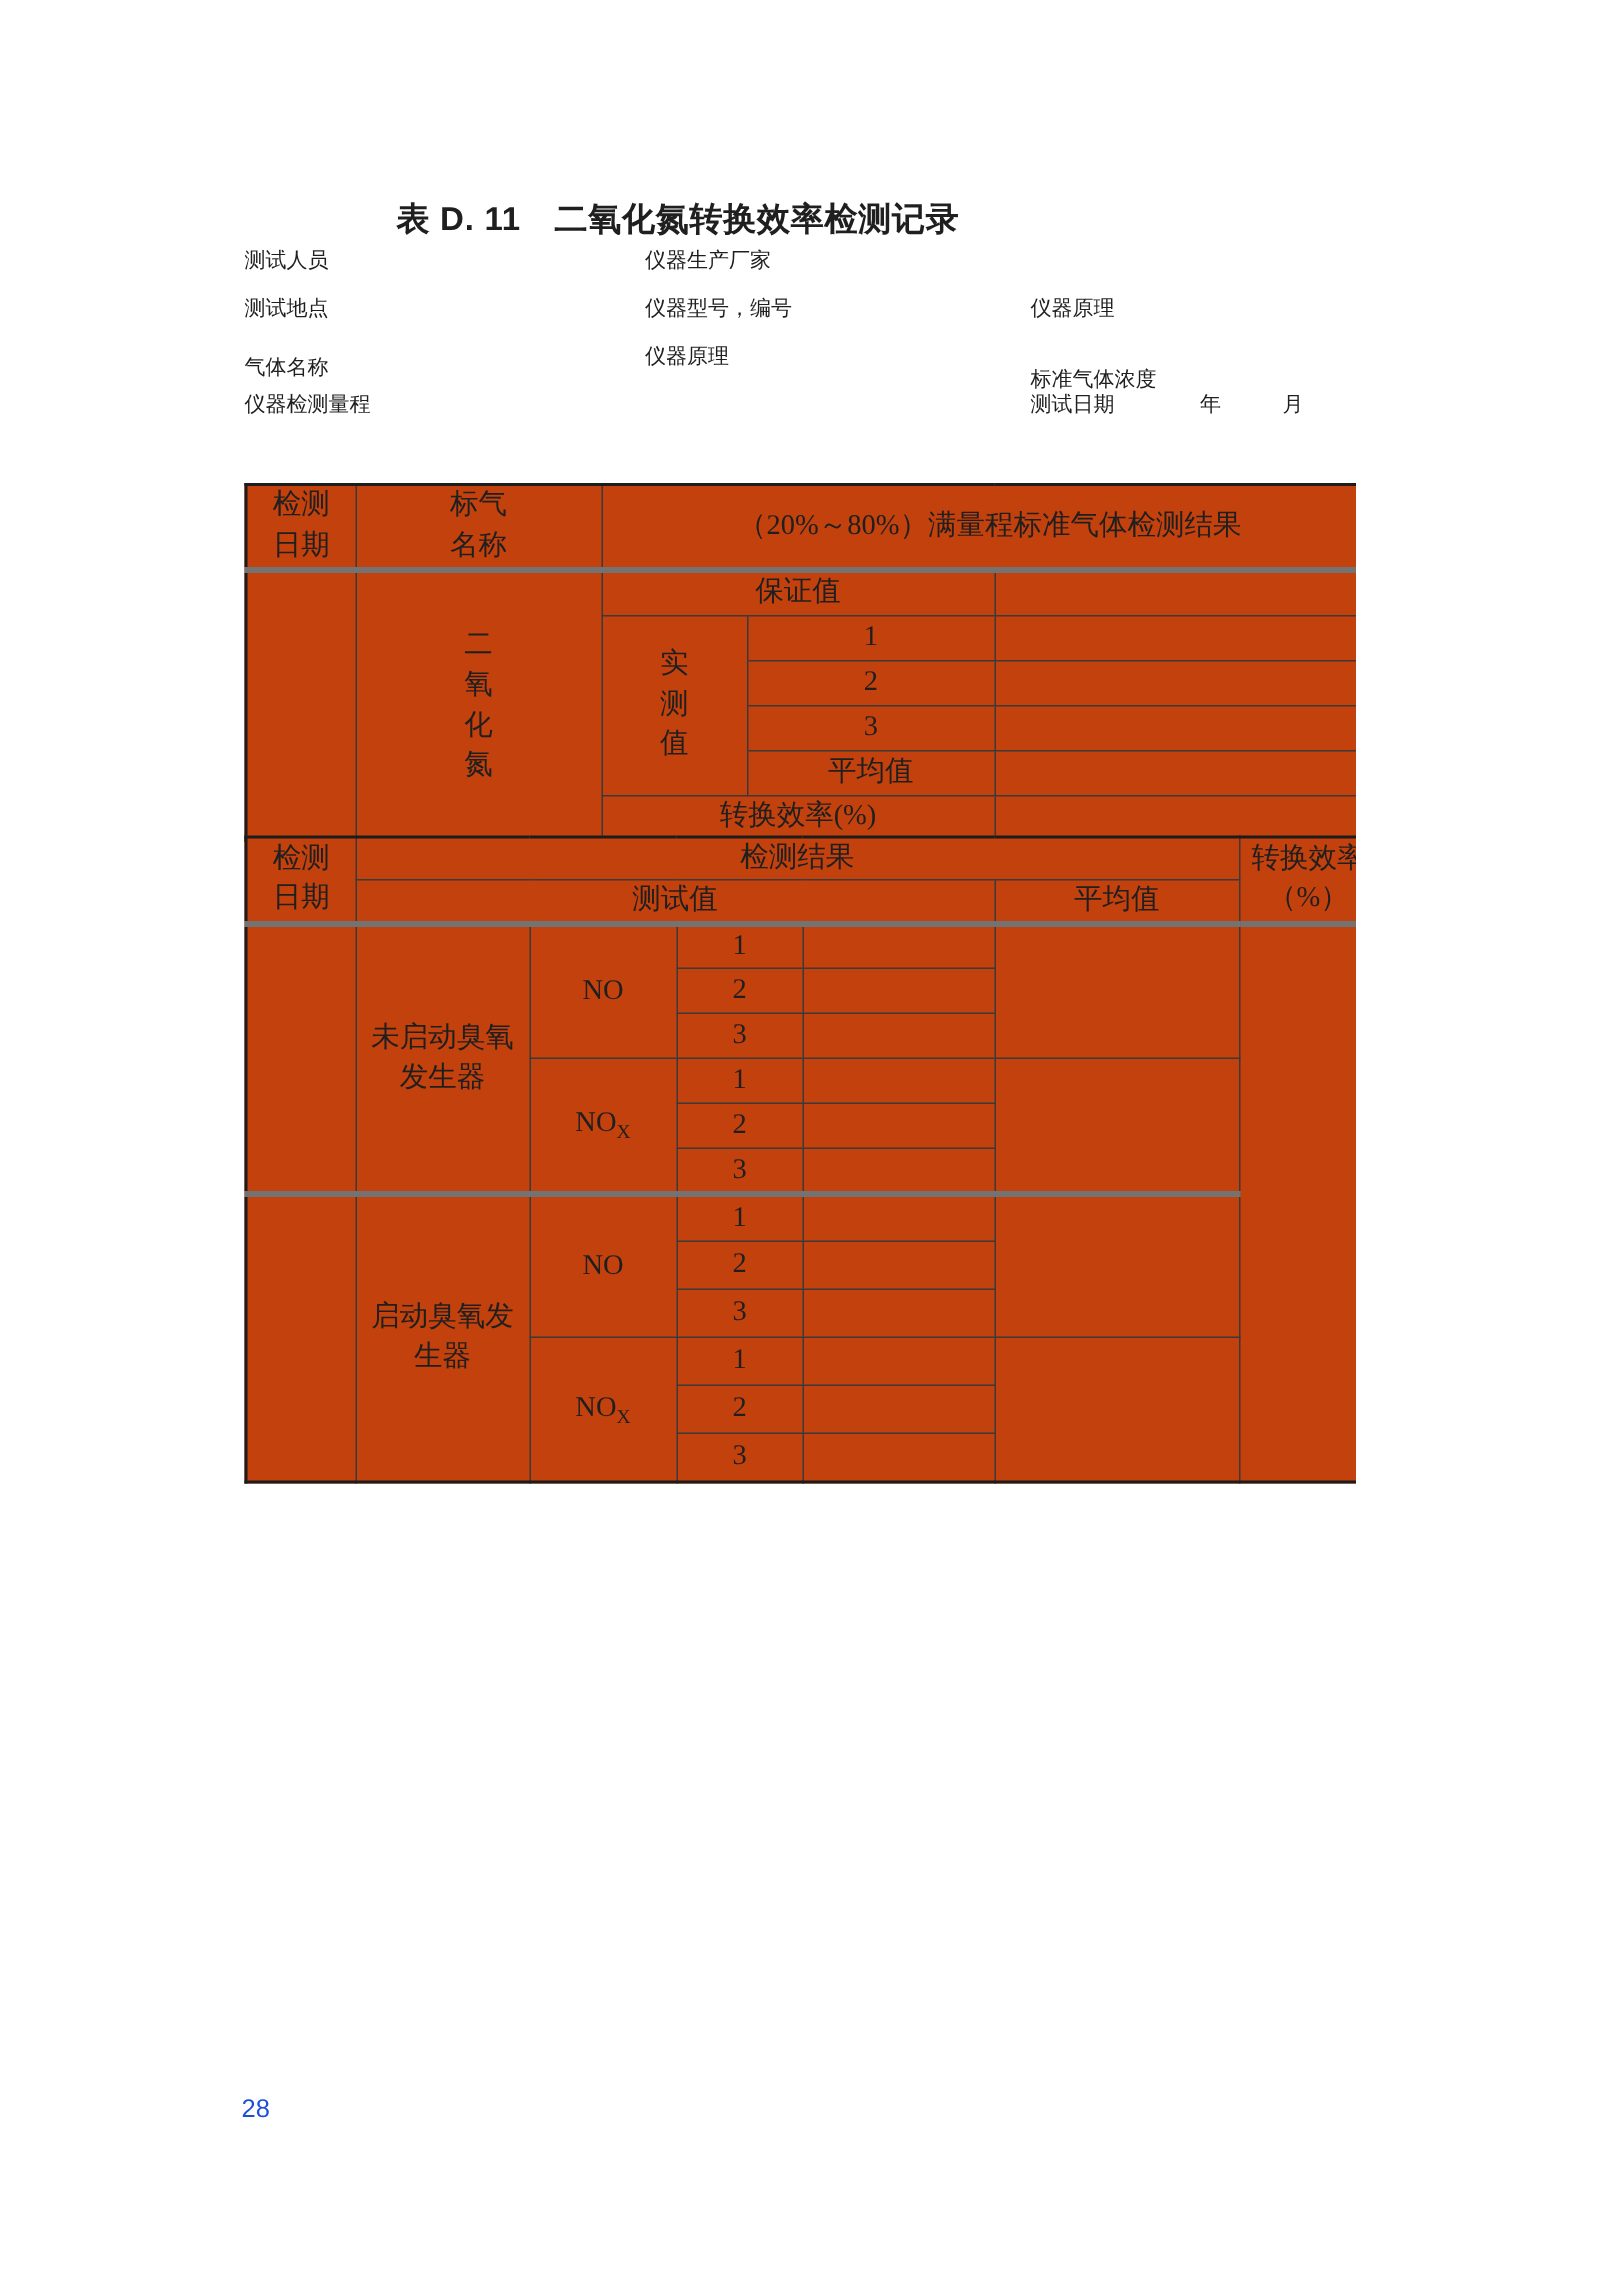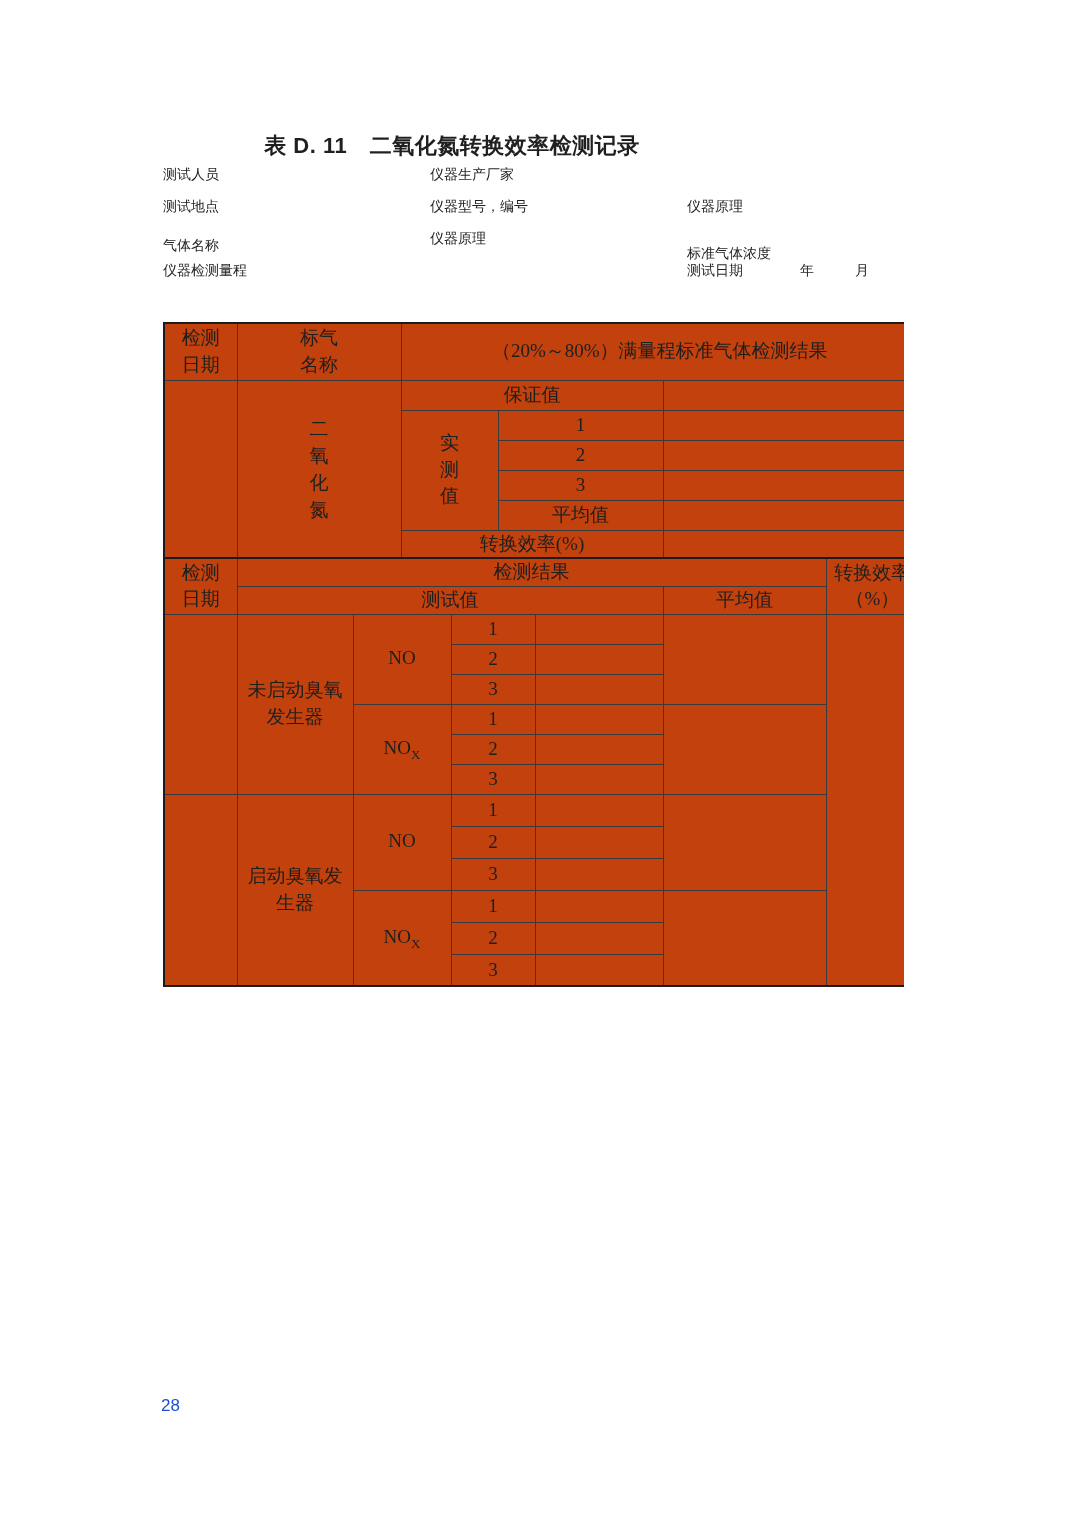--- a/index.html
+++ b/index.html
@@ -14,21 +14,21 @@
   }
   .info{position:absolute;font-size:14px;white-space:nowrap;line-height:1.1;}
   table.grid{
     position:absolute;border-collapse:collapse;table-layout:fixed;
     background:#c2410c;border:2px solid #1c1c1c;
   }
   .grid td{
     border:1px solid #3a3a3a;text-align:center;vertical-align:middle;
     font-size:19px;line-height:1.42;padding:0;white-space:pre-line;overflow:hidden;
   }
-  tr.thick td{border-top:1px solid #737373;}
+  tr.thick td{border-top:4px solid #737373;}
   .vlabel{line-height:1.5;}
   .sub{font-size:13px;}
   .pagenum{
     position:absolute;left:161px;top:1396px;font-size:17px;color:#1d4ed8;
     font-family:"Liberation Sans","DejaVu Sans",sans-serif;
   }
 </style>
 </head>
 <body>
 

